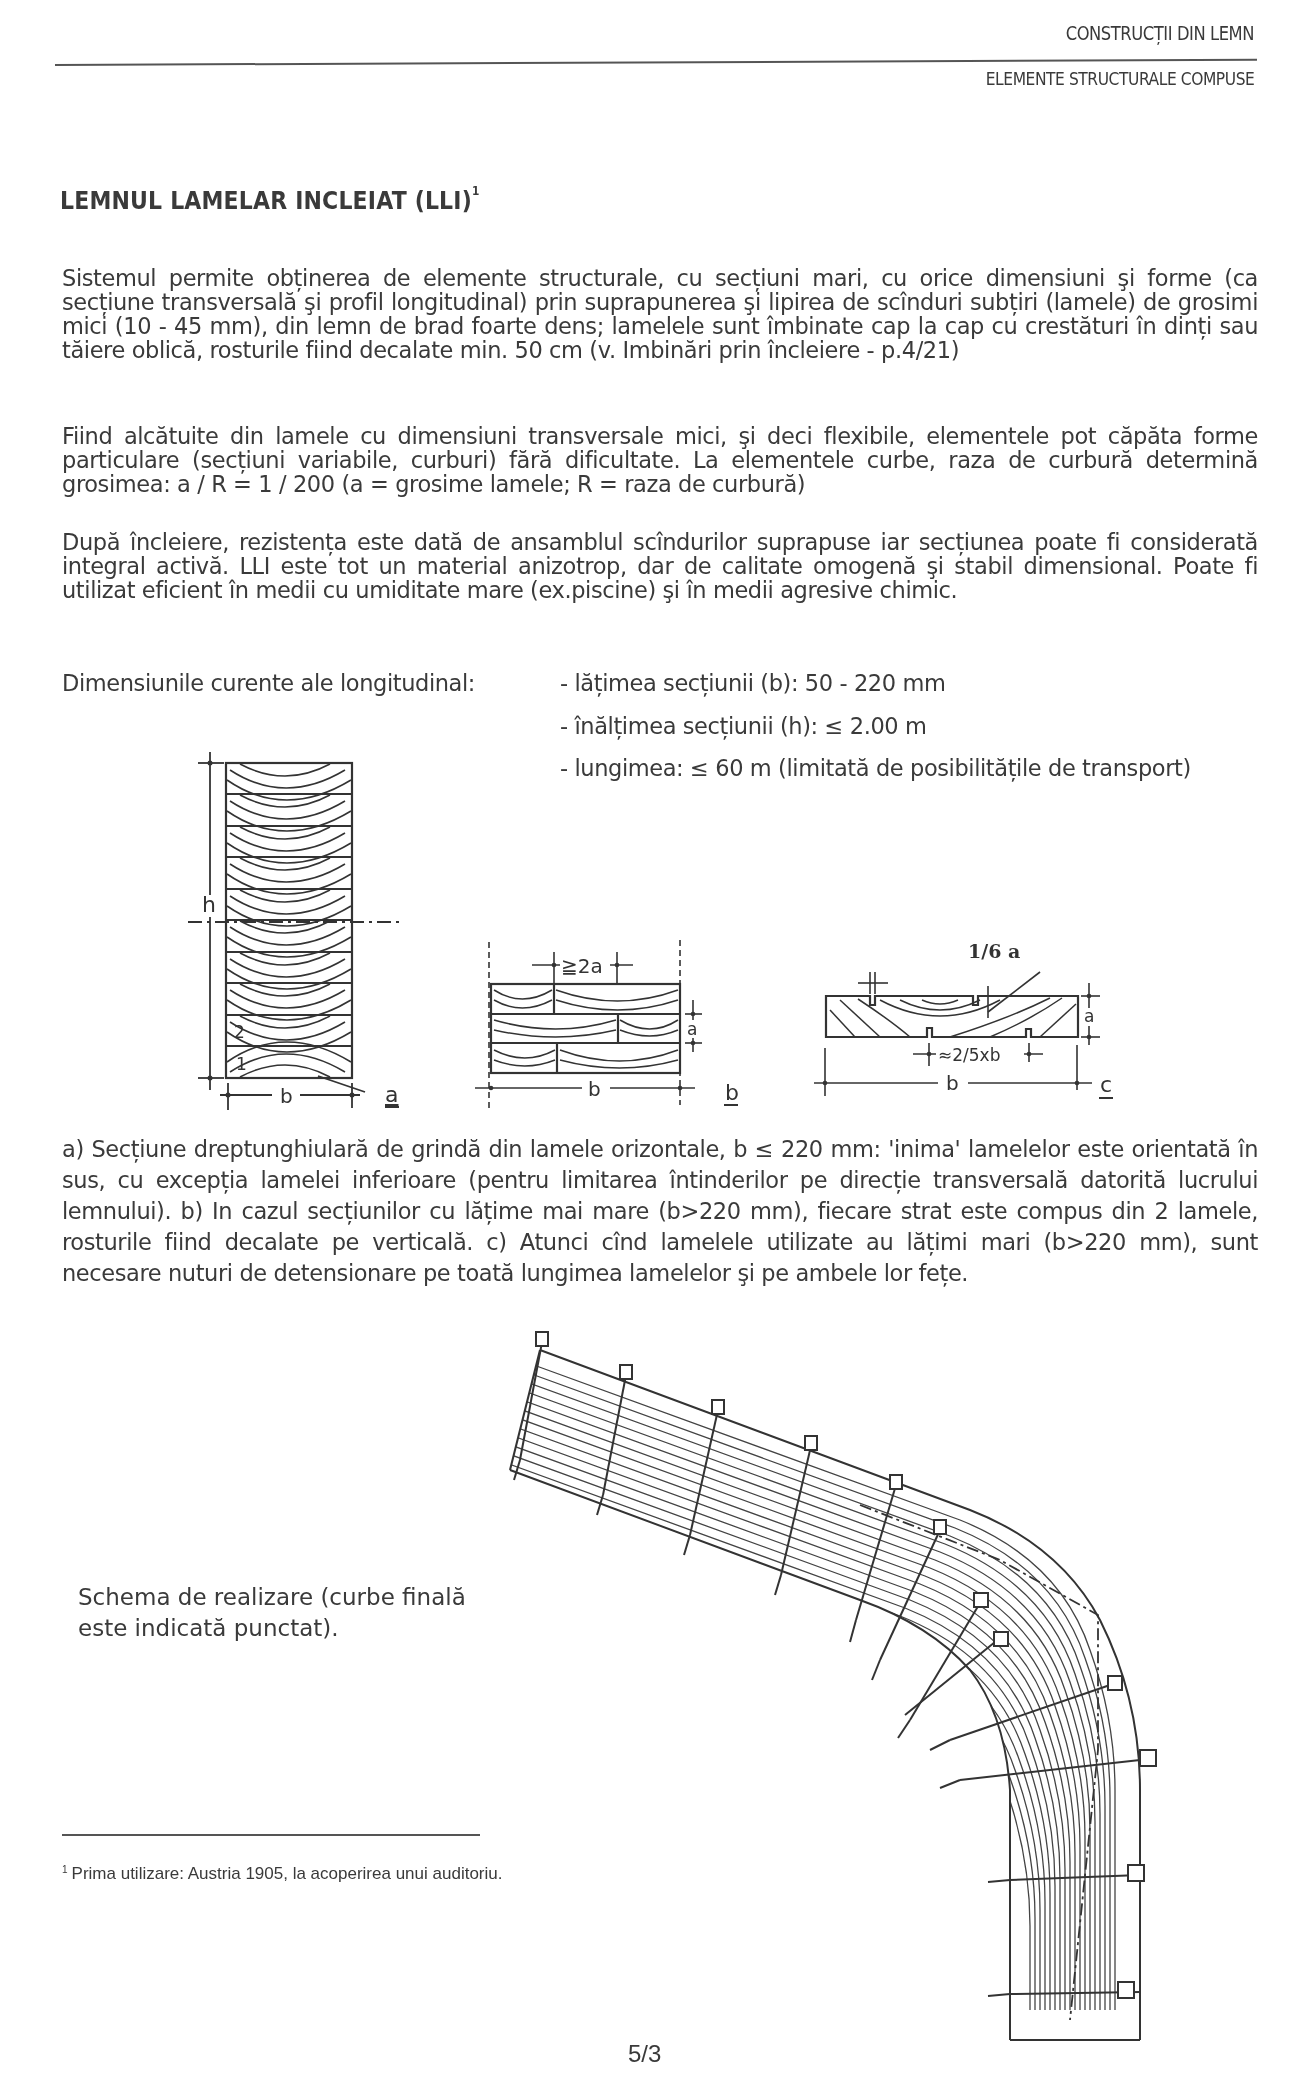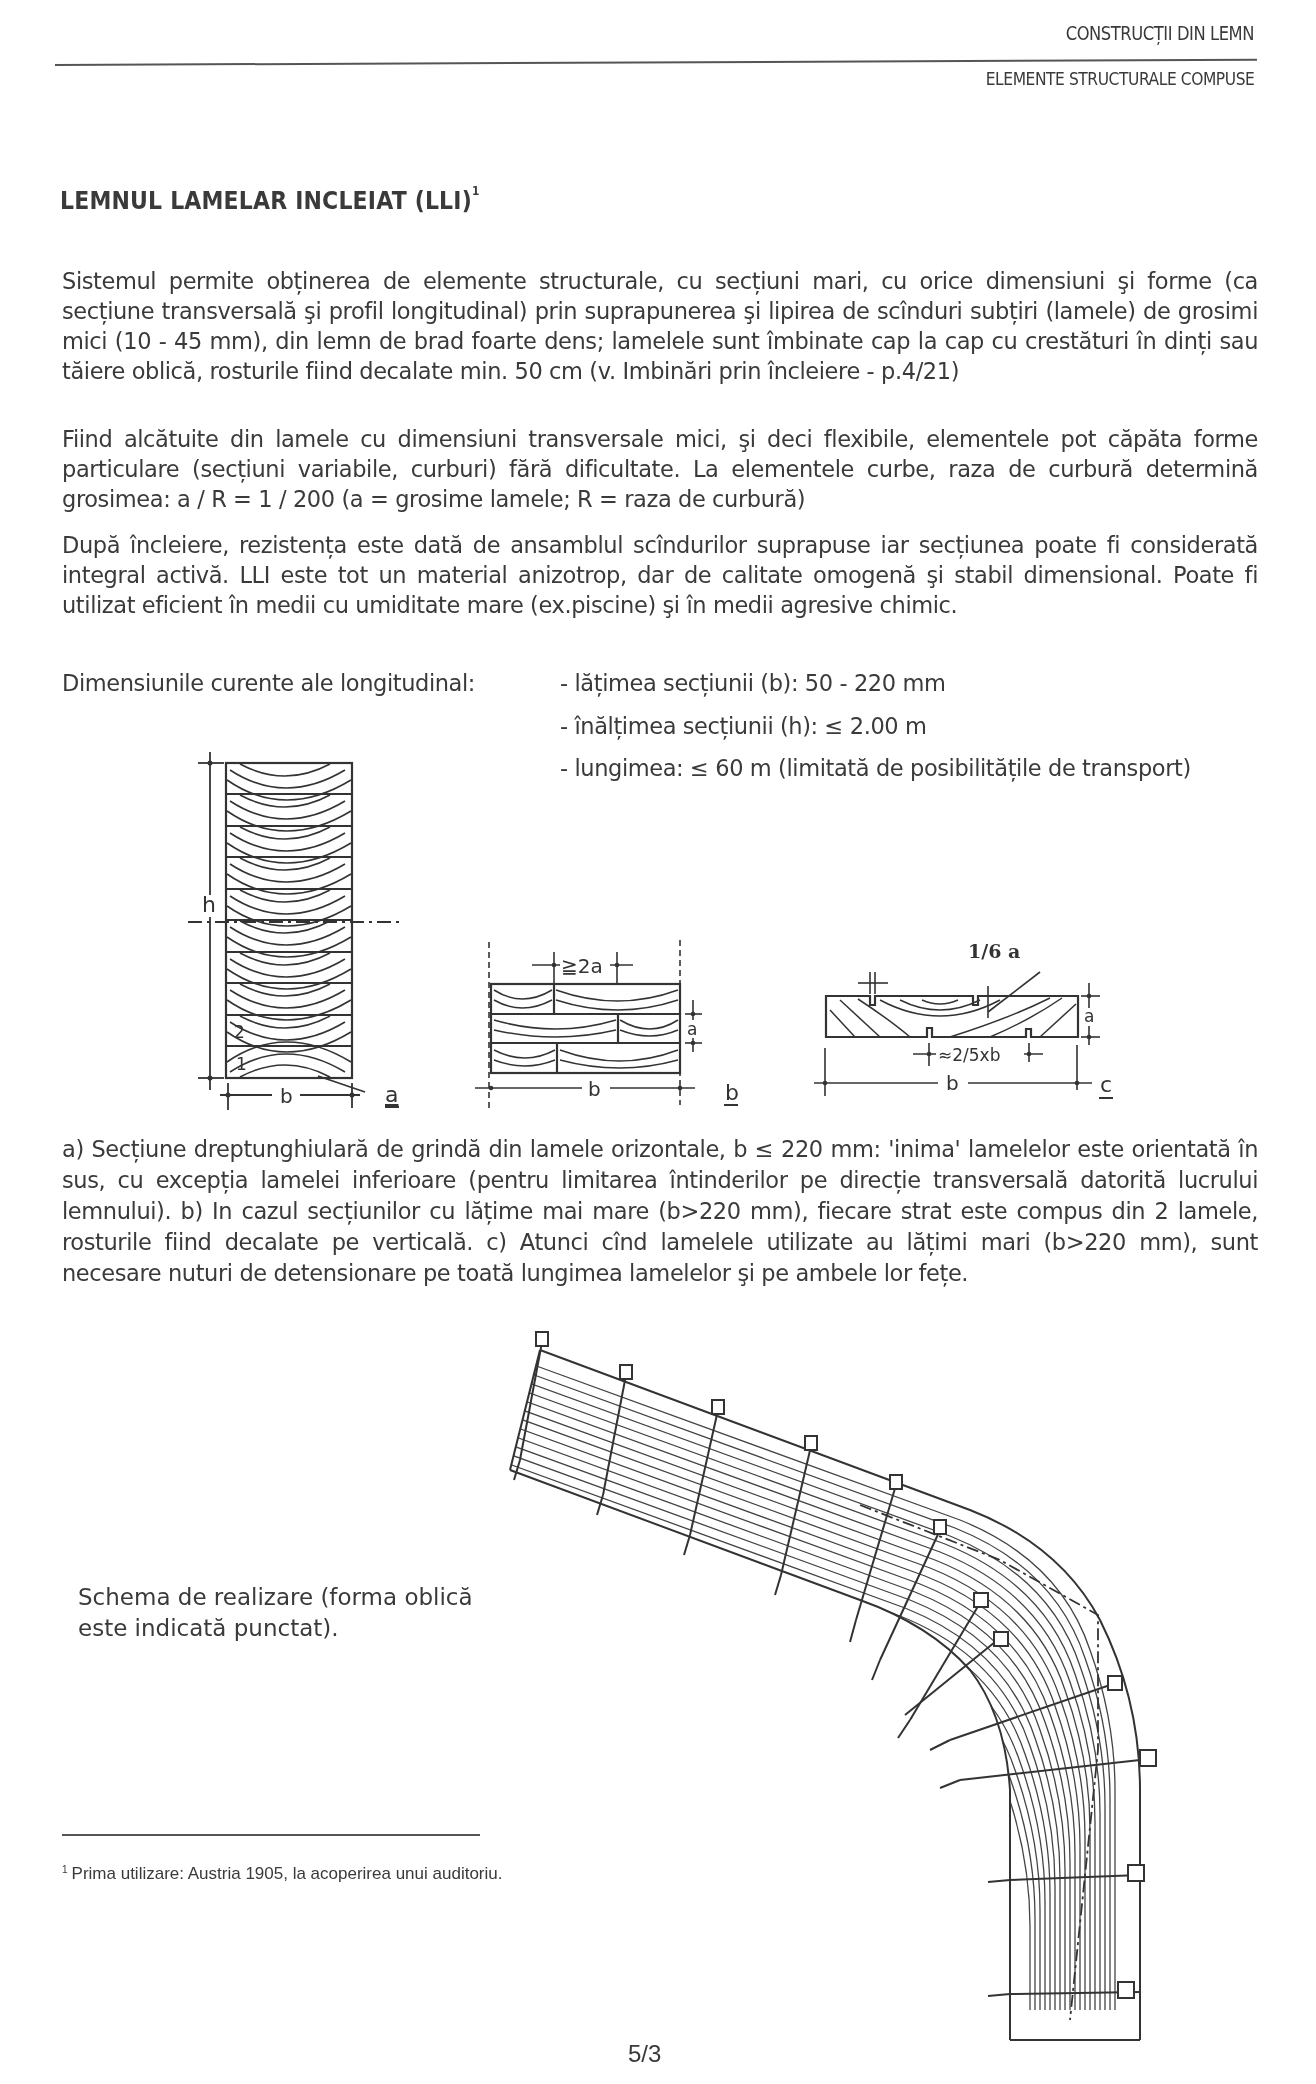--- a/index.html
+++ b/index.html
@@ -21,21 +21,21 @@
     .hdr-sub {
       right: 62px; top: 68px; font-size: 18px; letter-spacing: -0.5px;
       transform: scaleX(0.86); transform-origin: right center;
     }
     .title {
       left: 60px; top: 186px; font-size: 25px; font-weight: bold; color: #3a3a3a;
       transform: scaleX(0.88); transform-origin: left center; letter-spacing: 0.2px;
     }
     .title sup { font-size: 12px; vertical-align: top; position: relative; top: -2px; }
     .para {
-      left: 62px; width: 1196px; font-size: 22.5px; line-height: 30px;
+      left: 62px; width: 1196px; font-size: 22.5px; line-height: 24px;
       text-align: justify; color: #3a3a3a; letter-spacing: -0.4px;
     }
     .para.p1 { top: 266px; }
     .para.p2 { top: 424px; }
     .para.p3 { top: 530px; }
     .dim-label { left: 62px; top: 670px; font-size: 22.5px; letter-spacing: -0.4px; }
     .dim-item { left: 560px; font-size: 22.5px; letter-spacing: -0.4px; }
     .dim-item.i0 { top: 670px; text-align: center; }
     .dim-item.i1 { top: 713px; }
     .dim-item.i2 { top: 755px; }
@@ -347,19 +347,19 @@
       </g>
     <g>
         <line x1="640" y1="672" x2="510" y2="674"></line>
         <rect x="618" y="662" width="16" height="16"></rect>
         <line x1="510" y1="674" x2="488" y2="676"></line>
       </g>
   </g>
 </svg>
 
 <div class="abs fig-caption">
-  <span>Schema de realizare (forma oblică este indicată punctat).</span>
+  <span>Schema de realizare (curbe finală este indicată punctat).</span>
 </div>
 
 <div class="abs fn-rule"></div>
 <div class="abs footnote"><sup>1</sup><span>Prima utilizare: Austria 1905, la acoperirea unui auditoriu.</span></div>
 
 <div class="abs page-num">5/3</div>
 
 </body></html>

